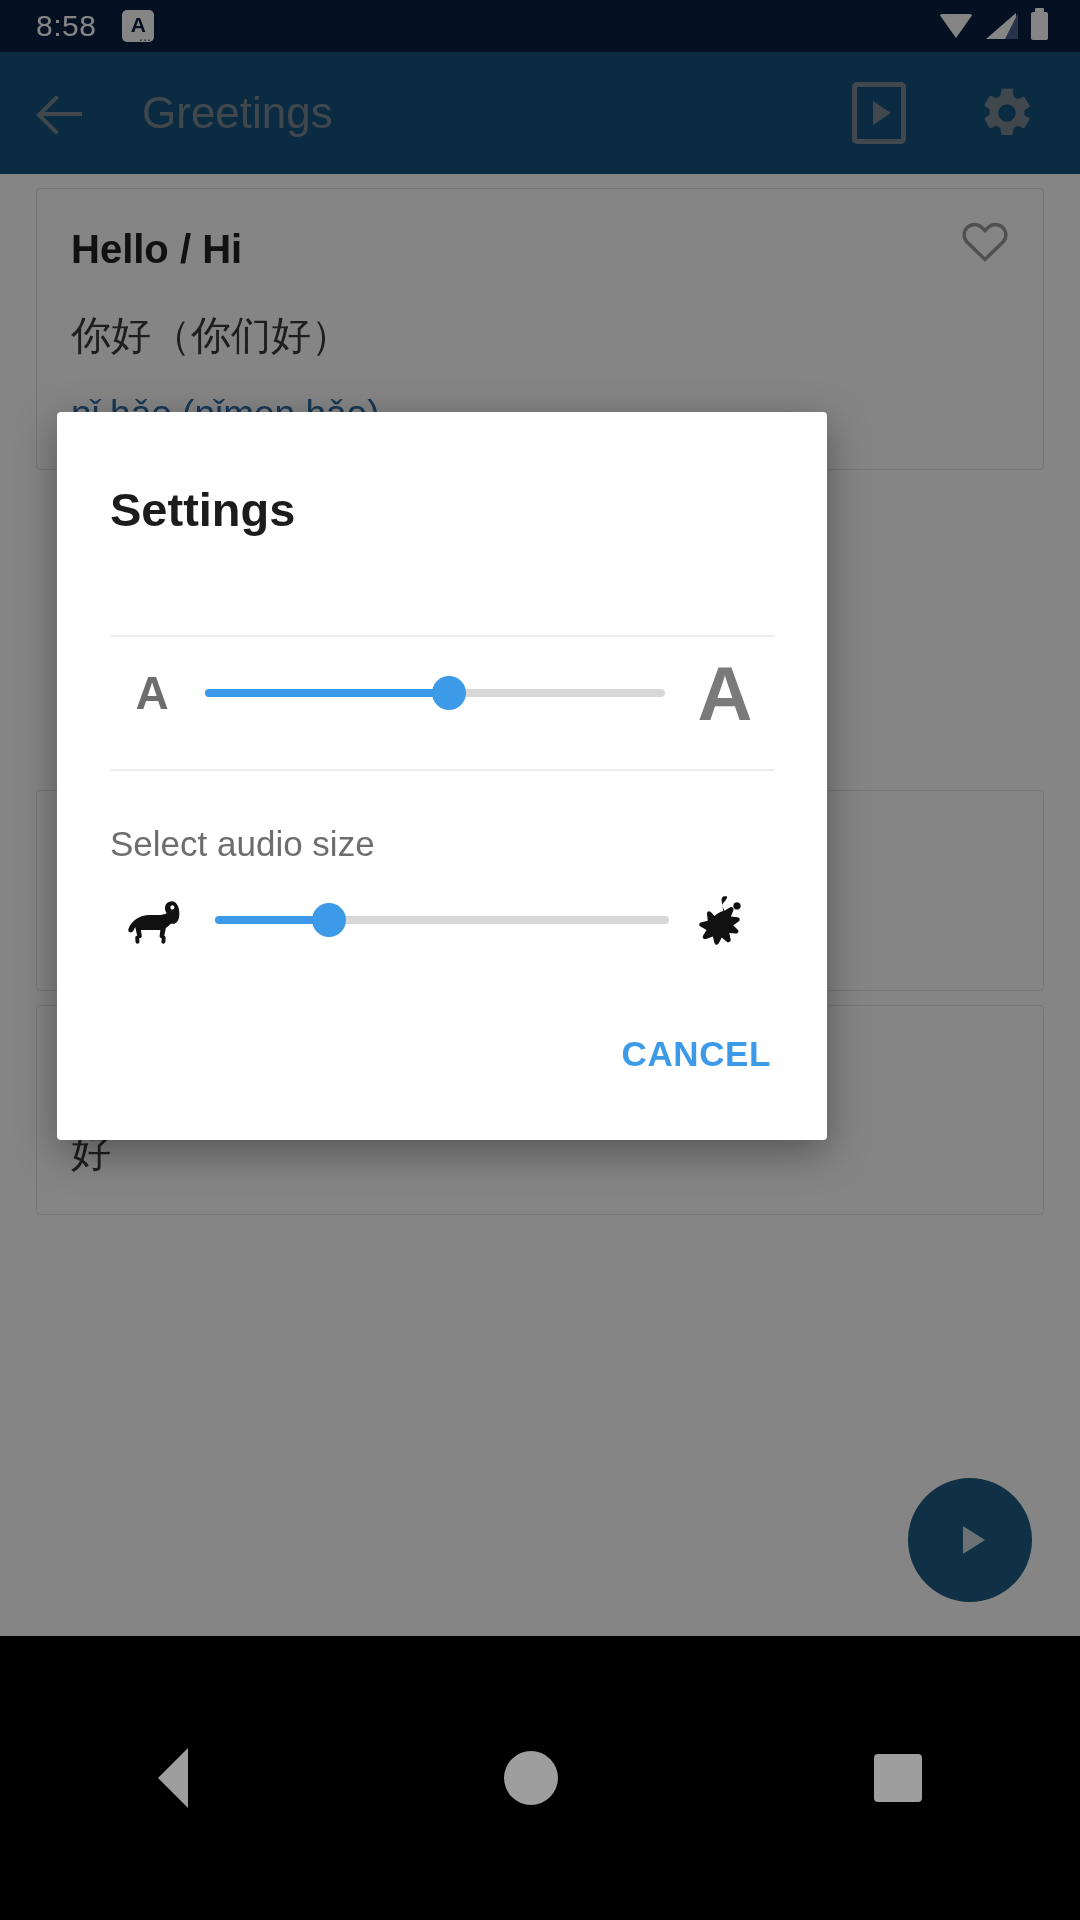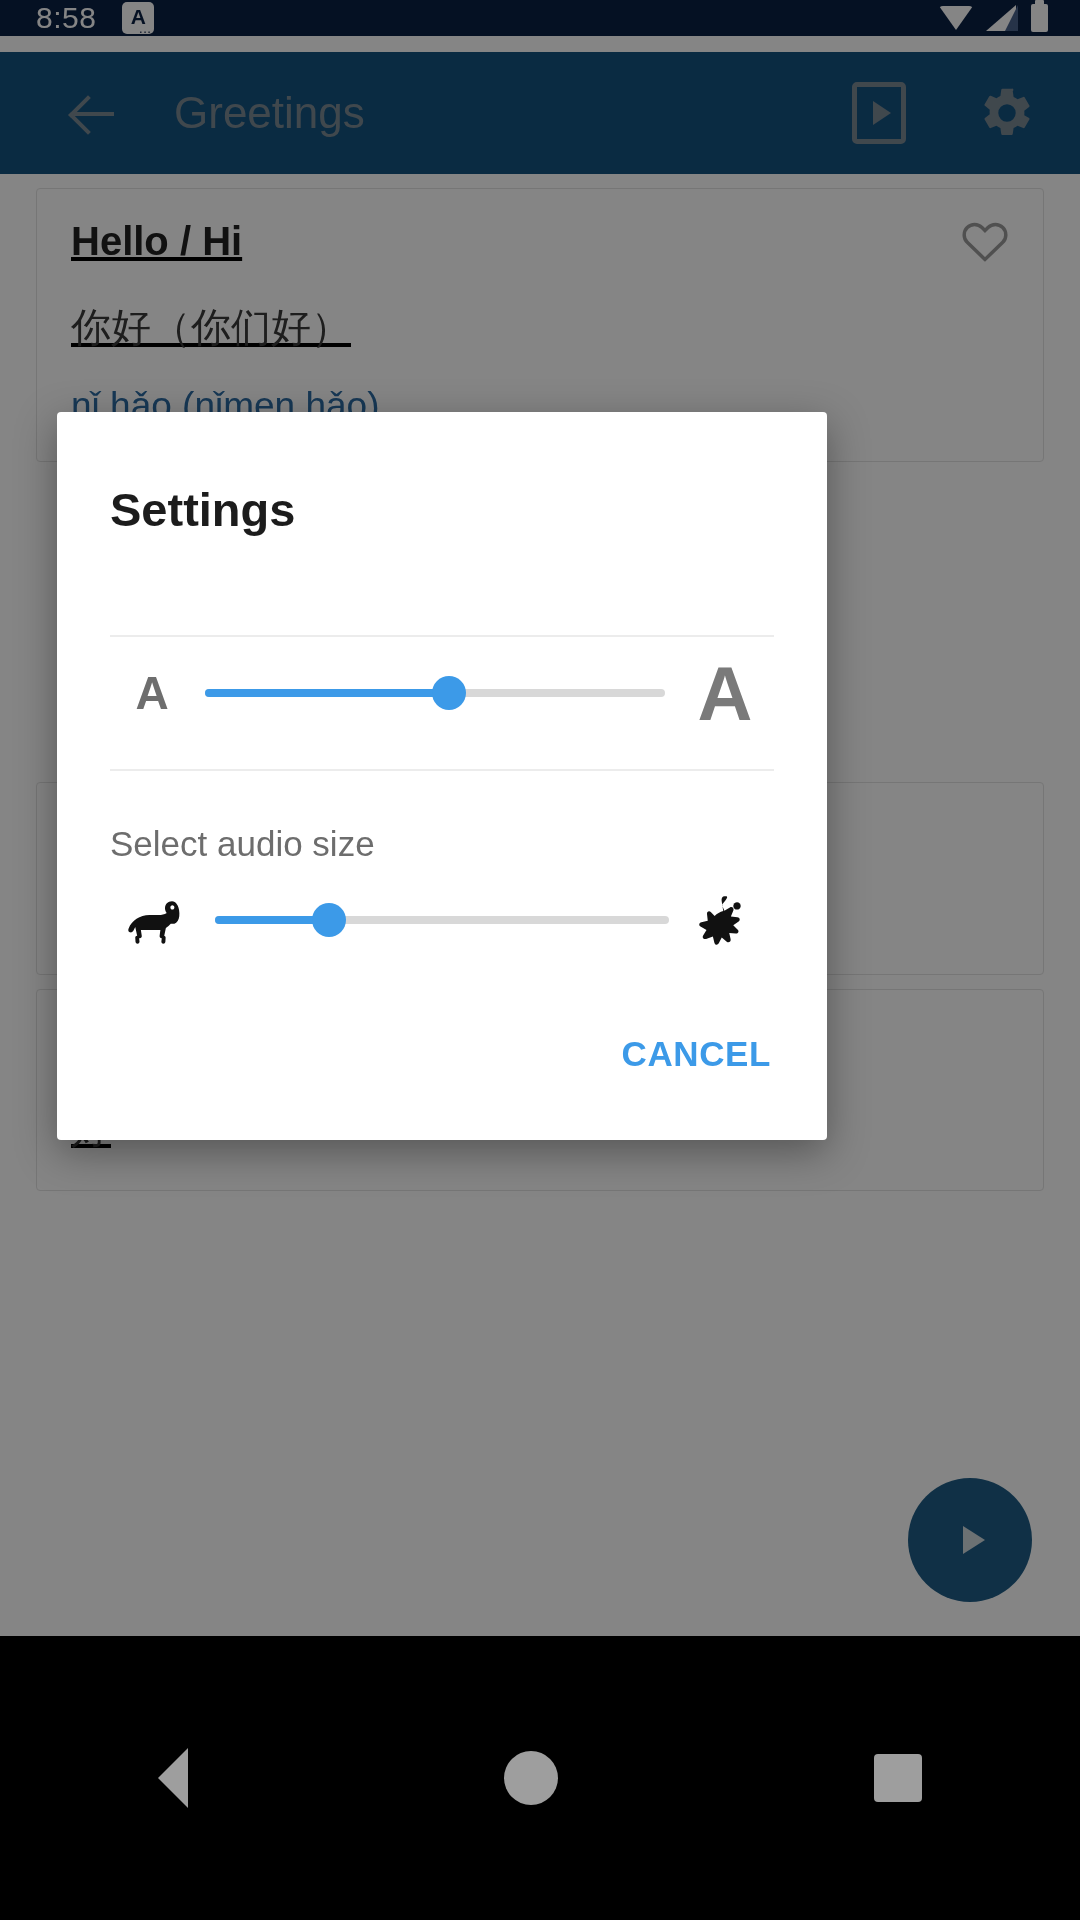--- a/index.html
+++ b/index.html
@@ -8,21 +8,21 @@
     font-family: "Liberation Sans", sans-serif;
     background:#ffffff;
     overflow:hidden;
     position:relative;
   }
 
   
   #app-root { position:absolute; inset:0; background:#ffffff; }
 
   #status-bar {
-    position:absolute; left:0; top:0; width:1080px; height:36px;
+    position:absolute; left:0; top:0; width:1080px; height:52px;
     background:#0b2144; color:#ffffff;
     display:flex; align-items:center;
   }
   #status-time {
     font-size:30px; font-weight:400; margin-left:36px; letter-spacing:.5px;
   }
   .status-app-icon {
     margin-left:26px; width:32px; height:32px; background:#ffffff;
     border-radius:5px; position:relative;
     display:flex; align-items:center; justify-content:center;
@@ -58,21 +58,21 @@
     border-bottom:26px solid #4a628a;
   }
   .battery-icon { width:17px; height:28px; background:#ffffff; border-radius:2px; position:relative;}
   .battery-icon::before {
     content:""; position:absolute; left:4px; top:-4px; width:9px; height:5px;
     background:#ffffff; border-radius:1px;
   }
 
   #toolbar {
     position:absolute; left:0; top:52px; width:1080px; height:122px;
-    background:#14537f; display:flex; align-items:center;padding-left:32px;
+    background:#14537f; display:flex; align-items:center;
   }
   #back-arrow {
     width:44px; height:44px; margin-left:40px; position:relative; flex:none;
   }
   #back-arrow::before {
     content:""; position:absolute; left:2px; top:21px; width:40px; height:4px; background:#7c8a95;
   }
   #back-arrow::after {
     content:""; position:absolute; left:2px; top:10px; width:24px; height:24px;
     border-left:4px solid #7c8a95; border-bottom:4px solid #7c8a95;
@@ -91,21 +91,21 @@
     border-left:18px solid #7c8a95;
     border-top:12px solid transparent; border-bottom:12px solid transparent;
     margin-left:5px;
   }
   .gear-icon { width:58px; height:58px; position:relative; }
   .gear-icon svg { display:block; }
 
   #content { position:absolute; left:0; top:174px; right:0; bottom:284px; background:#ffffff; padding:0 36px; }
   .card {
     background:#ffffff; border:1px solid #e2e2e2; border-radius:4px;
-    margin-top:14px; padding:30px 34px 34px 34px; position:relative;text-decoration:underline;
+    margin-top:14px; padding:38px 34px 34px 34px; position:relative;
   }
   .card-title { font-size:40px; font-weight:700; color:#222; }
   .card-hanzi { font-size:40px; color:#3b3b3b; margin-top:36px; }
   .card-pinyin { font-size:37px; color:#2d6ca3; margin-top:30px; }
   .heart-icon { position:absolute; right:30px; top:26px; width:56px; height:52px; }
 
   #fab {
     position:absolute; right:48px; bottom:318px;
     width:124px; height:124px; border-radius:62px; background:#1f5d86;
     display:flex; align-items:center; justify-content:center; z-index:3;

